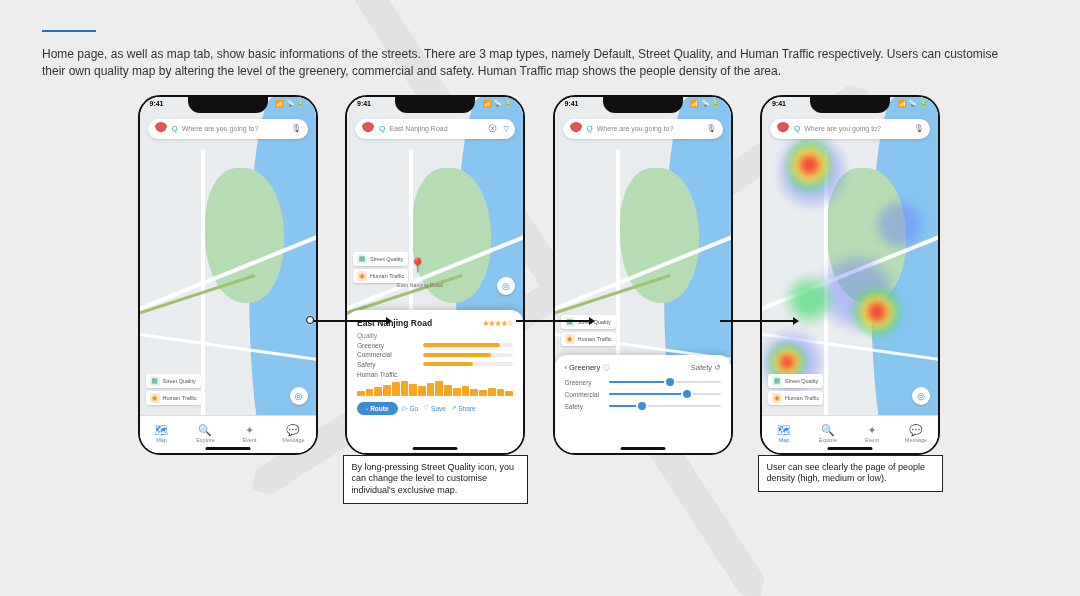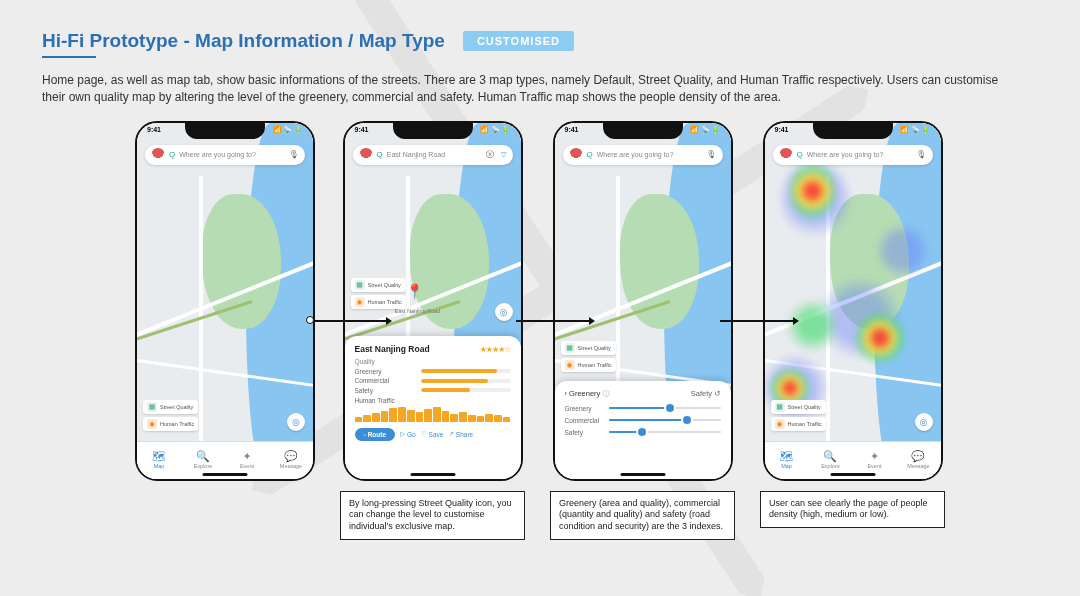--- a/index.html
+++ b/index.html
@@ -215,21 +215,21 @@
   .slider { flex:1; height:2px; background:#ddd; position:relative; border-radius:1px;}
   .slider-fill { position:absolute; left:0; top:0; bottom:0; background:#3d8dd6; border-radius:1px;}
   .slider-thumb { position:absolute; top:50%; width:8px; height:8px; background:#3d8dd6; border-radius:50%; transform:translate(-50%,-50%); box-shadow:0 0 0 2px #fff;}
   
   .blob { position:absolute; border-radius:50%; filter:blur(3px); z-index:8;}
   .b-out { background:radial-gradient(circle, rgba(100,120,255,.4) 40%, rgba(100,120,255,0) 70%);}
   .b-mid { background:radial-gradient(circle, rgba(80,220,120,.7) 30%, rgba(80,220,120,0) 70%);}
   .b-hot { background:radial-gradient(circle, rgba(255,60,40,.9) 15%, rgba(255,220,40,.85) 35%, rgba(80,220,120,.6) 60%, rgba(80,120,255,0) 80%);}
   
   .caption {
-    margin-top:10px; width:185px; border:1px solid #222;
+    width:185px; border:1px solid #222;
     background:#fff; padding:6px 8px; font-size:9px; line-height:1.3;
     color:#222;
   }
   
   .arrow { position:absolute; background:#111; z-index:50;}
   .arrow-h1 { top:320px; left:313px; width:75px; height:1.5px;}
   .arrow-h2 { top:320px; left:516px; width:75px; height:1.5px;}
   .arrow-h3 { top:320px; left:720px; width:75px; height:1.5px;}
   .arrow-head { position:absolute; width:0; height:0; border-top:4px solid transparent; border-bottom:4px solid transparent; border-left:6px solid #111; z-index:51;}
   .ah1 { top:316.5px; left:386px;}
@@ -245,24 +245,20 @@
       linear-gradient(45deg, transparent 48%, #000 48%, #000 52%, transparent 52%);
     z-index:0;
   }
 </style>
 </head>
 <body>
 
 <div class="bg-geo"></div>
 
 <div class="page">
-  <div class="title-row">
-    <div class="title">Hi-Fi Prototype - Map Information / Map Type</div>
-    <div class="badge">CUSTOMISED</div>
-  </div>
   <div class="underline"></div>
   <div class="desc">Home page, as well as map tab, show basic informations of the streets. There are 3 map types, namely Default, Street Quality, and Human Traffic respectively. Users can customise their own quality map by altering the level of the greenery, commercial and safety. Human Traffic map shows the people density of the area.</div>
 
   <div class="screens">
 
     <div class="screen-col">
       <div class="phone">
         <div class="notch"></div>
         <div class="status-bar">
           <span>9:41</span>
@@ -460,21 +456,20 @@
           <div class="slider-row">
             <span class="slider-label">Safety</span>
             <div class="slider">
                 <div class="slider-fill" style="width:30%"></div>
                 <div class="slider-thumb" style="left:30%"></div>
               </div>
           </div>
         </div>
         <div class="home-ind"></div>
       </div>
-      <div class="caption">Greenery (area and quality), commercial (quantity and quality) and safety (road condition and security) are the 3 indexes.</div>
     </div>
 
     <div class="screen-col">
       <div class="phone">
         <div class="notch"></div>
         <div class="status-bar">
           <span>9:41</span>
           <span class="status-icons">📶 📡 🔋</span>
         </div>
         <div class="map-bg">

